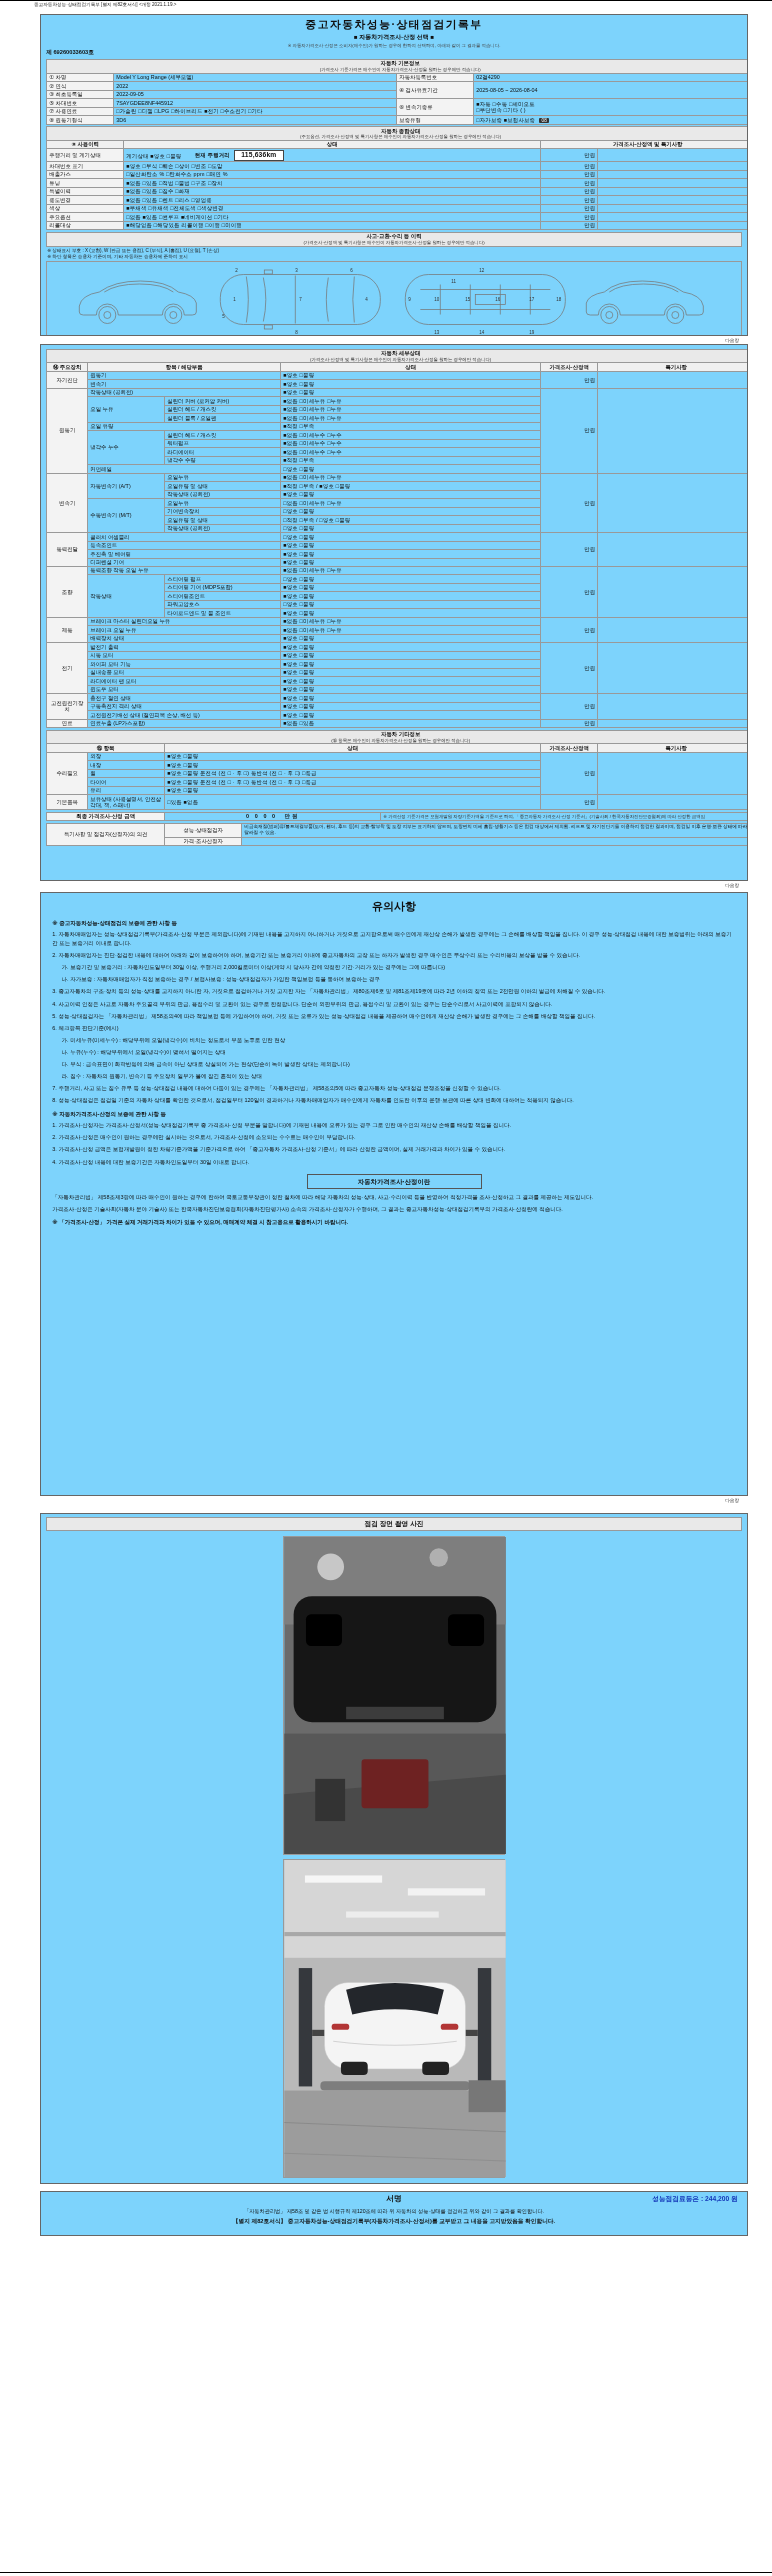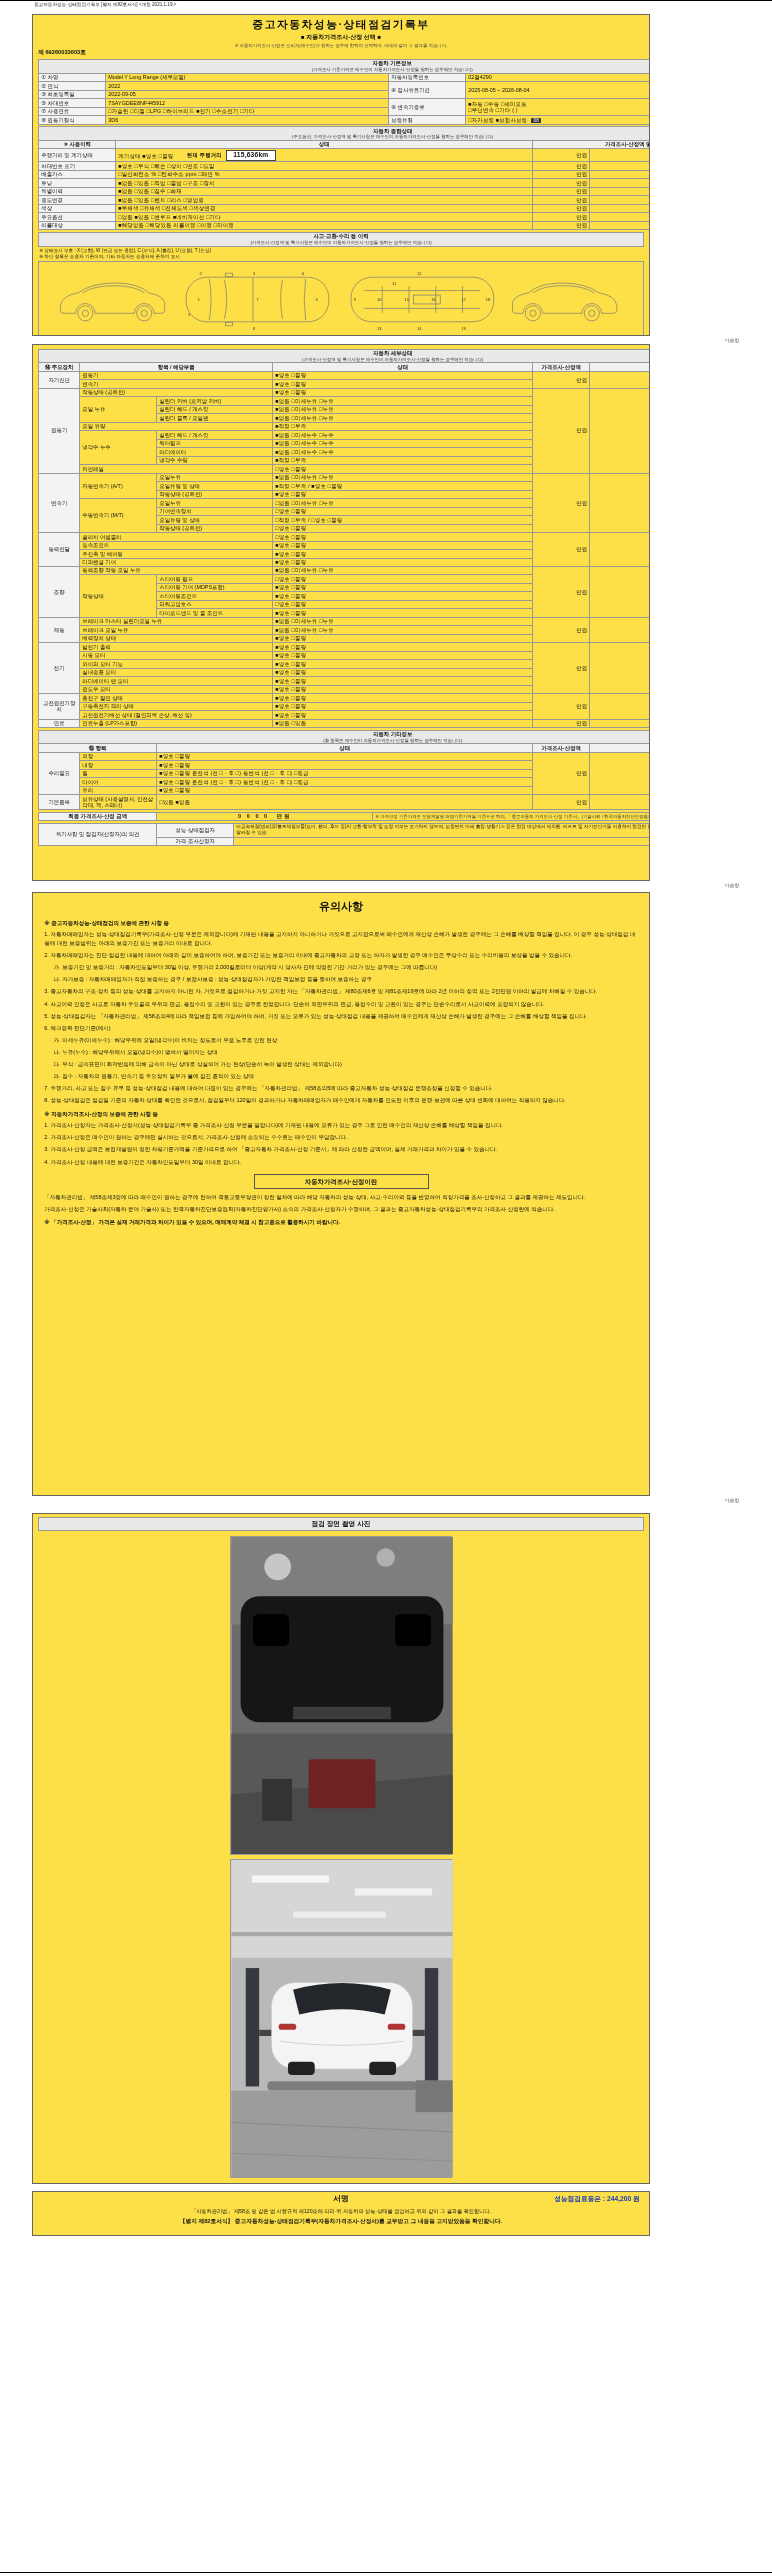--- a/index.html
+++ b/index.html
@@ -1,21 +1,21 @@
 <!DOCTYPE html>
 <html style="font-size:8.2px"><head>
 <meta charset="utf-8">
 <style>
 *{box-sizing:border-box;}
 html,body{margin:0;padding:0;}
 body{position:relative;width:773px;height:2576px;background:#fff;font-family:"Liberation Sans","DejaVu Sans",sans-serif;color:#111;}
 .topedge{position:absolute;top:0;left:0;width:100%;height:1px;background:#000;}
 .botedge{position:absolute;top:2572px;left:0;width:100%;height:1px;background:#000;}
 .topnote{position:absolute;top:2.1px;left:34px;font-size:4.6px;color:#222;}
-.blk{position:absolute;left:32px;width:618px;border:0.5px solid #666;background:#fde047;padding:2.1px 5.2px;overflow:hidden;}
+.blk{position:absolute;left:40px;width:708px;border:0.5px solid #666;background:#7dd3fc;padding:2.1px 5.2px;overflow:hidden;}
 #blkA{top:14.4px;height:322px;}
 #blkB{top:344px;height:537px;}
 #blkC{top:892px;height:604px;padding:4.1px 11.3px;}
 #blkD{top:1513px;height:671px;}
 #blkE{top:2191px;height:45px;}
 .next{position:absolute;right:34px;font-size:4.6px;color:#333;}
 #next1{top:338px;}#next2{top:883px;}#next3{top:1498px;}
 .title{text-align:center;font-size:10.8px;font-weight:bold;letter-spacing:1.5px;margin:1px 0 0;}
 .psel{text-align:center;font-size:6px;font-weight:bold;margin-top:1px;}
 .pnote{text-align:center;font-size:4.4px;color:#444;margin-top:0.5px;}

